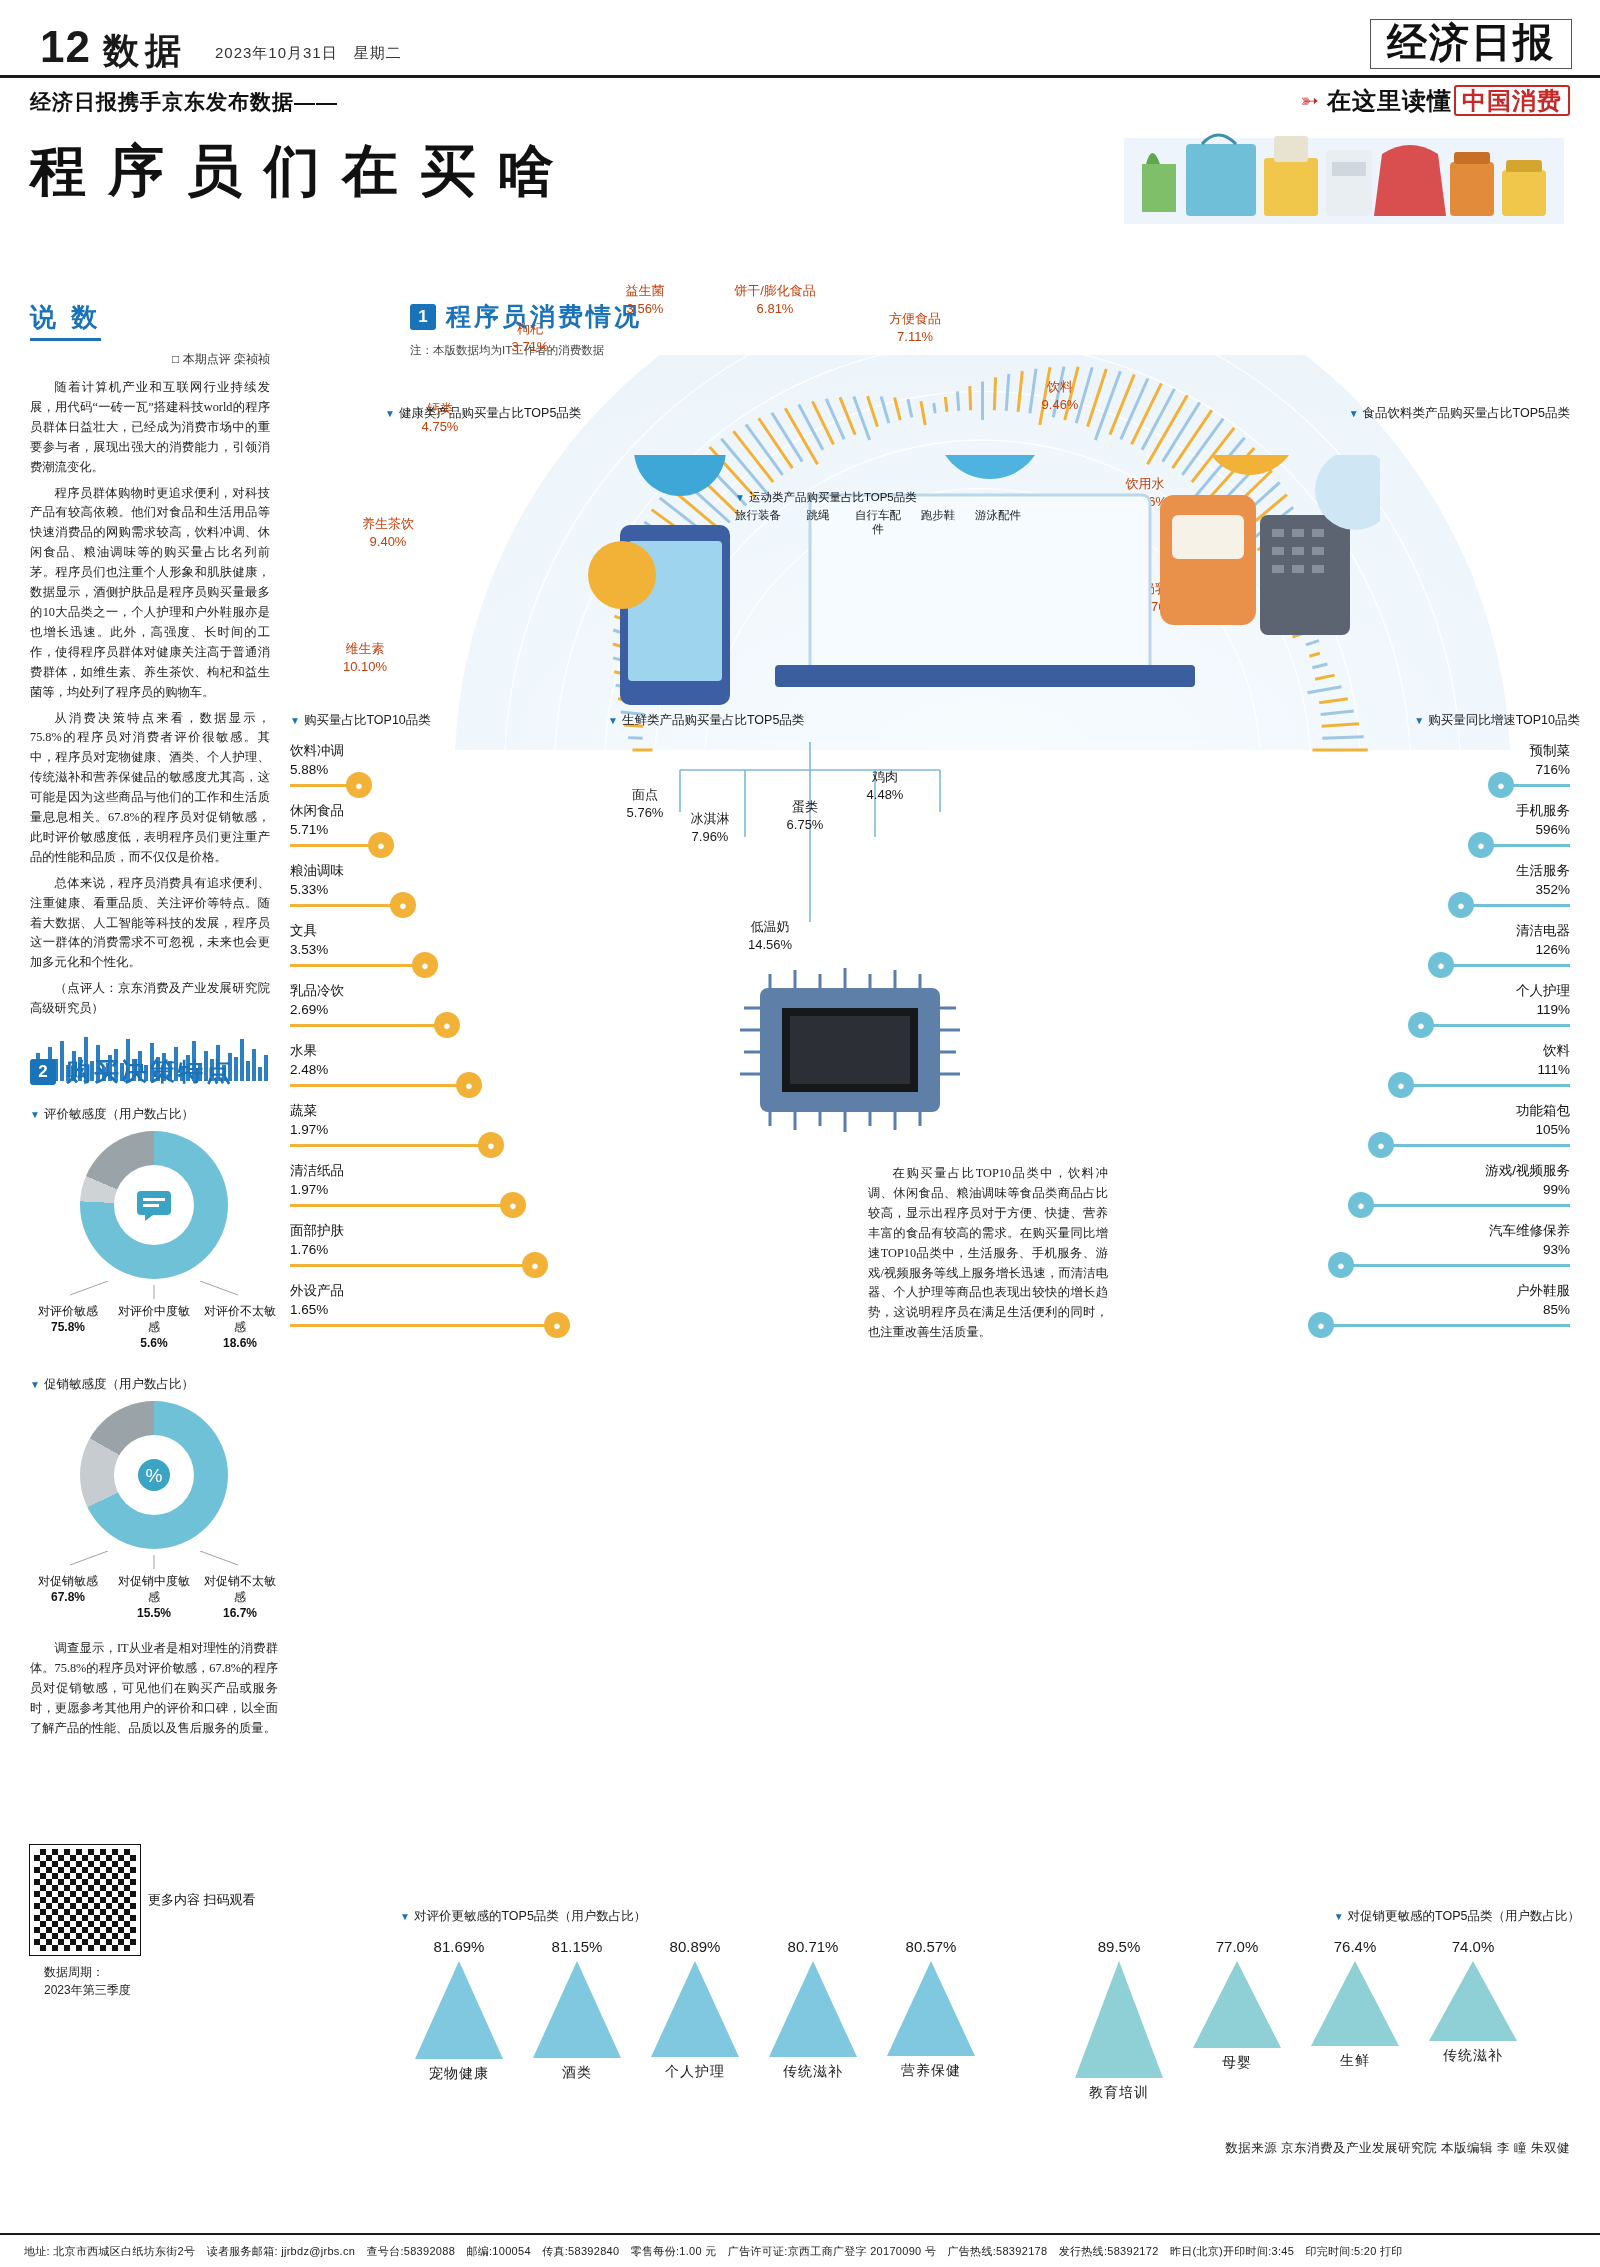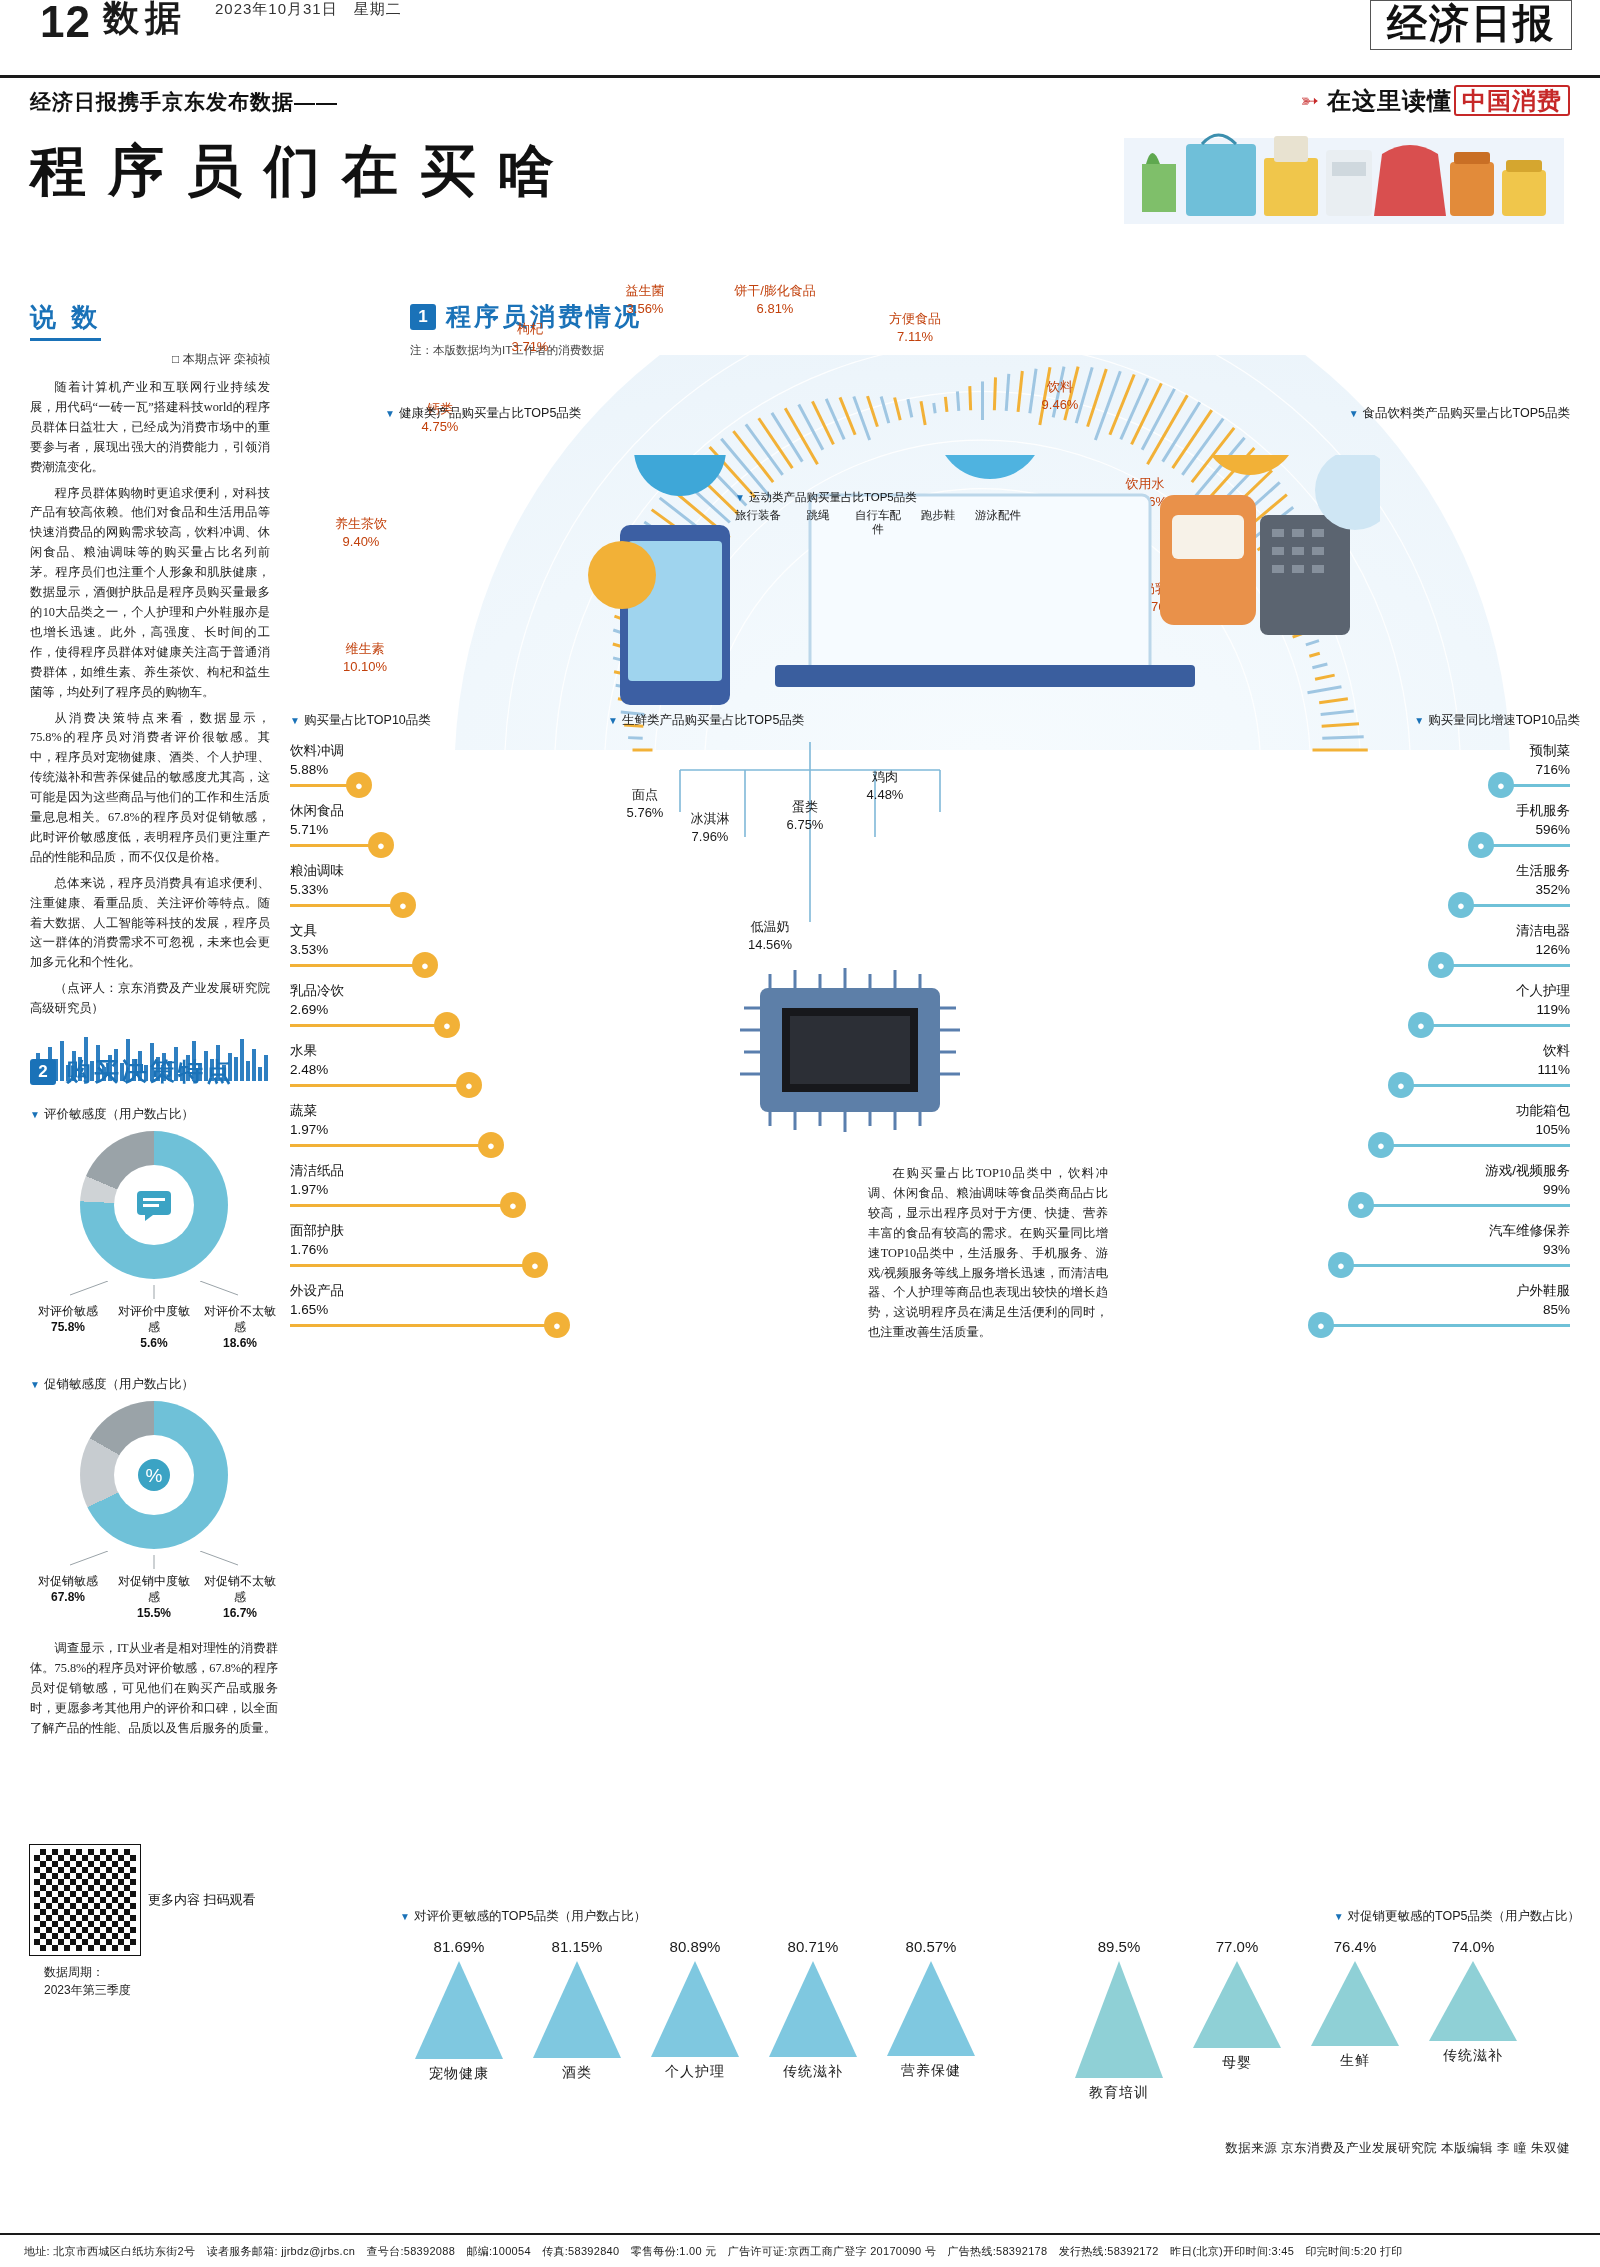--- a/index.html
+++ b/index.html
@@ -11,21 +11,21 @@
     color:#1a1a1a;
     position:relative;
     overflow:hidden;
   }
   .page { position:relative; width:1600px; height:2267px; }
 
   
   .masthead {
     position:absolute; left:0; top:0; width:1600px; height:78px;
     border-bottom:3px solid #1a1a1a;
-    display:flex; align-items:flex-start; padding:0 28px 6px 40px;
+    display:flex; align-items:flex-end; padding:0 28px 6px 40px;
   }
   .mast-num { font-size:44px; font-weight:bold; letter-spacing:1px; line-height:1; }
   .mast-word { font-size:36px; font-weight:bold; margin-left:12px; letter-spacing:6px; line-height:1; }
   .mast-date { font-size:15px; margin-left:28px; margin-bottom:6px; color:#333; letter-spacing:1px; }
   .mast-logo {
     margin-left:auto; font-size:40px; font-weight:bold; letter-spacing:2px;
     font-family:"Liberation Serif", serif; color:#111;
     border:1px solid #555; padding:2px 16px 4px 16px; line-height:1.05;
   }
 
@@ -437,21 +437,21 @@
         <line x1="920.0701842494939" y1="324.3100251219618" x2="939.6391272254964" y2="320.150517887466" stroke="#f2b137"></line>
         <line x1="912.4865584940287" y1="337.69610136991287" x2="946.4775070588705" y2="331.70258003805753" stroke="#9fc6e2"></line>
         <line x1="924.1911433721339" y1="347.6811456735778" x2="952.8484537926142" y2="343.65362334675797" stroke="#f2b137"></line>
         <line x1="925.6374444252128" y1="359.46032248899775" x2="958.7062275102812" y2="355.9846533316751" stroke="#9fc6e2"></line>
         <line x1="926.6717770883401" y1="371.2827989269973" x2="964.0064851598609" y2="368.67210181671425" stroke="#f2b137"></line>
         <line x1="927.2928811864925" y1="383.1341711211496" x2="968.7067919315108" y2="381.687965490271" stroke="#9fc6e2"></line>
         <line x1="917.5" y1="394.99999999999994" x2="972.7671151375484" y2="394.99999999999994" stroke="#f2b137"></line>
       </g>
   </svg>
 
-  <div class="labelitem" style="left:296px; top:515px; width:130px;text-align:center;">
+  <div class="labelitem" style="left:323px; top:515px; width:130px;text-align:center;">
     <span>养生茶饮</span><b>9.40%</b>
   </div>
   <div class="labelitem" style="left:300px; top:640px; width:130px;">
     <span>维生素</span><b>10.10%</b>
   </div>
   <div class="labelitem" style="left:380px; top:400px; width:120px;">
     <span>钙类</span><b>4.75%</b>
   </div>
   <div class="labelitem" style="left:470px; top:320px; width:120px;">
     <span>枸杞</span><b>3.71%</b>

